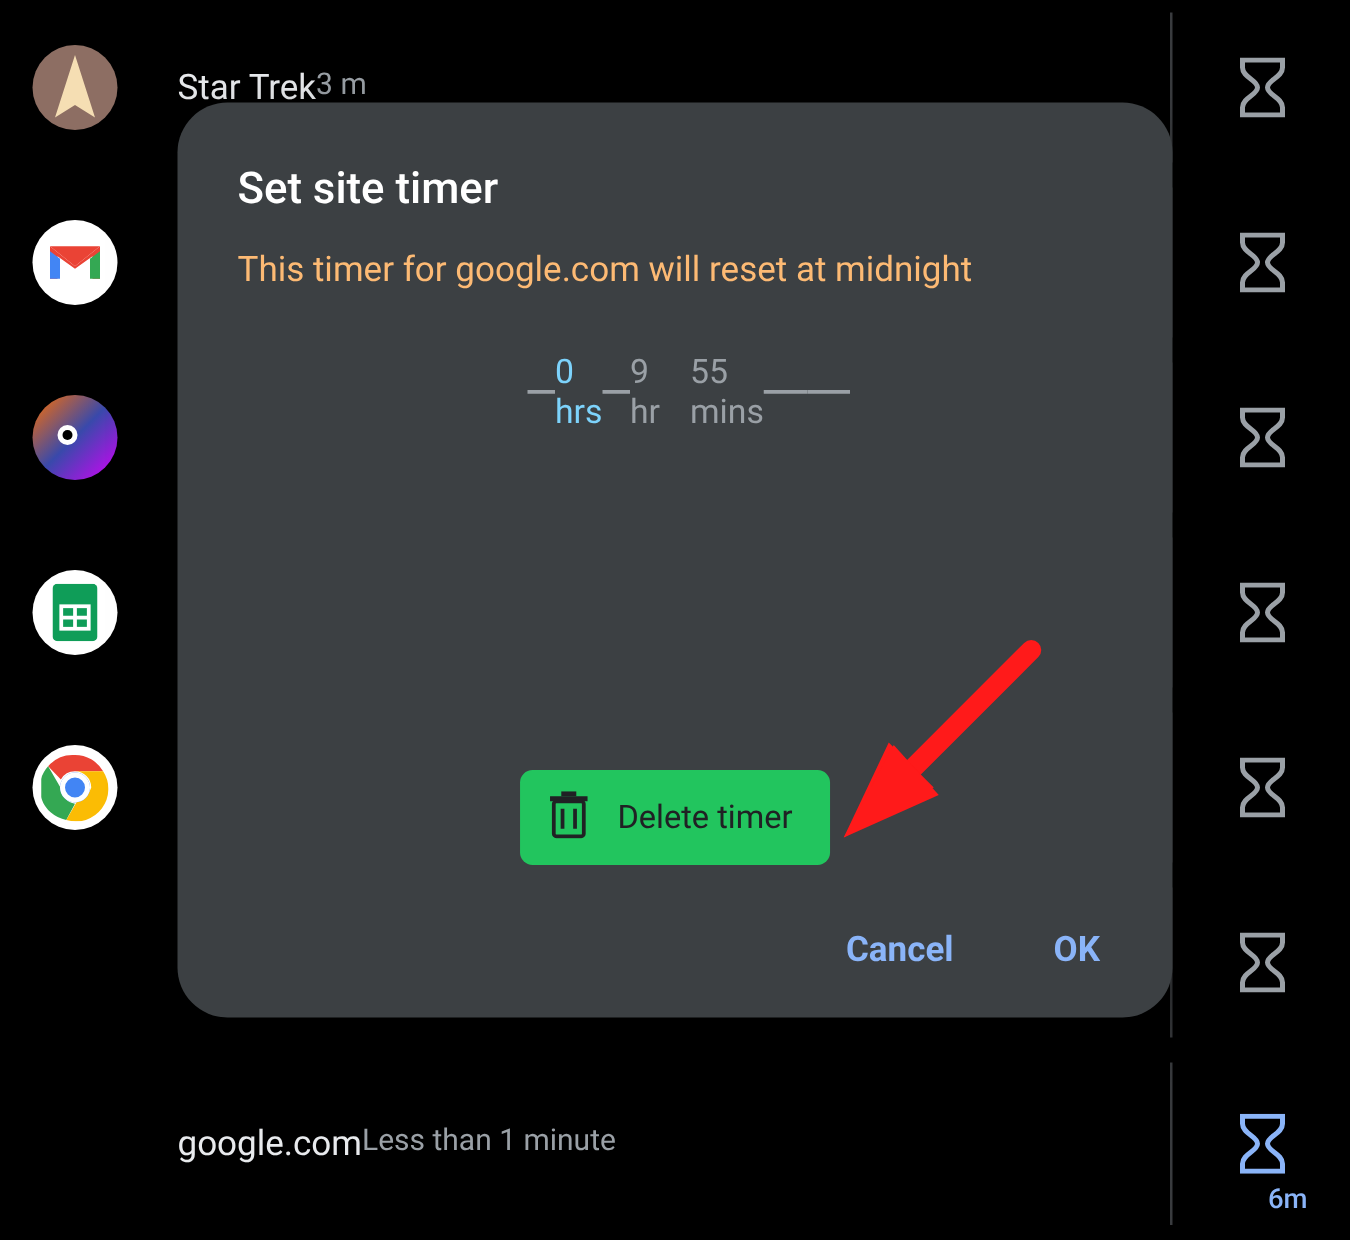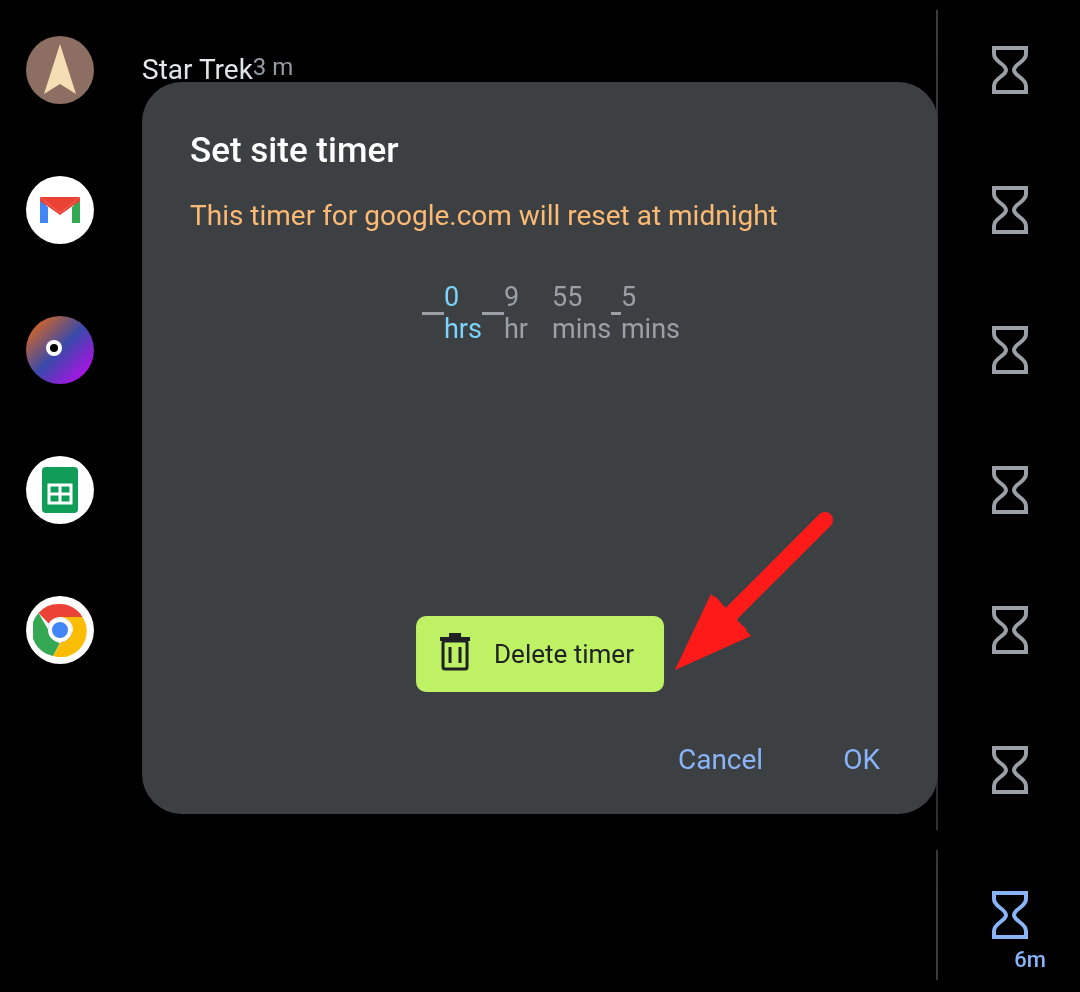--- a/index.html
+++ b/index.html
@@ -125,21 +125,21 @@
     background: #9aa0a6;
   }
 
   .delete-btn {
     position: absolute;
     left: 50%;
     transform: translateX(-50%);
     top: 534px;
     height: 76px;
     padding: 0 30px 0 22px;
-    background: #bef264;
+    background: #22c55e;
     border-radius: 10px;
     display: flex;
     align-items: center;
     gap: 22px;
     cursor: pointer;
   }
   .delete-btn .lbl {
     font-size: 26px;
     color: #202124;
     font-weight: 400;
@@ -147,21 +147,21 @@
 
   .btn-row {
     position: absolute;
     right: 58px;
     bottom: 38px;
     display: flex;
     gap: 80px;
   }
   .flat-btn {
     font-size: 28px;
-    font-weight: 400;
+    font-weight: 700;
     color: #8ab4f8;
     cursor: pointer;
   }
 
   .arrow {
     position: absolute;
     pointer-events: none;
   }
 </style>
 </head>
@@ -262,20 +262,24 @@
     <div class="item-divider"></div>
     <div class="item-hourglass">
       <svg width="40" height="48" viewBox="0 0 40 48">
           <path d="M4 2h32v6c0 8-12 10-12 16s12 8 12 16v6H4v-6c0-8 12-10 12-16S4 16 4 8V2z" fill="none" stroke="#9aa0a6" stroke-width="4"></path>
         </svg>
     </div>
   </div>
 
   <div class="item-row" style="top:840px;height:150px">
     <div class="item-icon" style="opacity:0;margin-left:26px"></div>
+    <div class="item-text">
+      <span class="item-title">google.com</span>
+      <span class="item-sub">Less than 1 minute</span>
+    </div>
     <div class="item-divider"></div>
     <div class="item-hourglass">
       <svg width="40" height="48" viewBox="0 0 40 48">
           <path d="M4 2h32v6c0 8-12 10-12 16s12 8 12 16v6H4v-6c0-8 12-10 12-16S4 16 4 8V2z" fill="none" stroke="#8ab4f8" stroke-width="4"></path>
         </svg>
     </div>
     <span class="hg-label">6m</span>
   </div>
 </div>
 
@@ -288,21 +292,20 @@
       <div class="pcell"></div>
       <div class="pline"></div>
       <div class="pcell selected">0 hrs</div>
       <div class="pline"></div>
       <div class="pcell">9 hr</div>
     </div>
     <div class="pcol">
       <div class="pcell">55 mins</div>
       <div class="pline"></div>
       <div class="pline"></div>
-      <div class="pcell">5 mins</div>
     </div>
   </div>
 
   <div class="delete-btn">
     <span>
       <svg width="34" height="38" viewBox="0 0 34 38">
           <rect x="5" y="8" width="24" height="28" rx="2" fill="none" stroke="#202124" stroke-width="3"></rect>
           <rect x="2" y="4" width="30" height="4" fill="#202124"></rect>
           <rect x="11" y="0" width="12" height="4" fill="#202124"></rect>
           <line x1="12" y1="14" x2="12" y2="30" stroke="#202124" stroke-width="3"></line>

